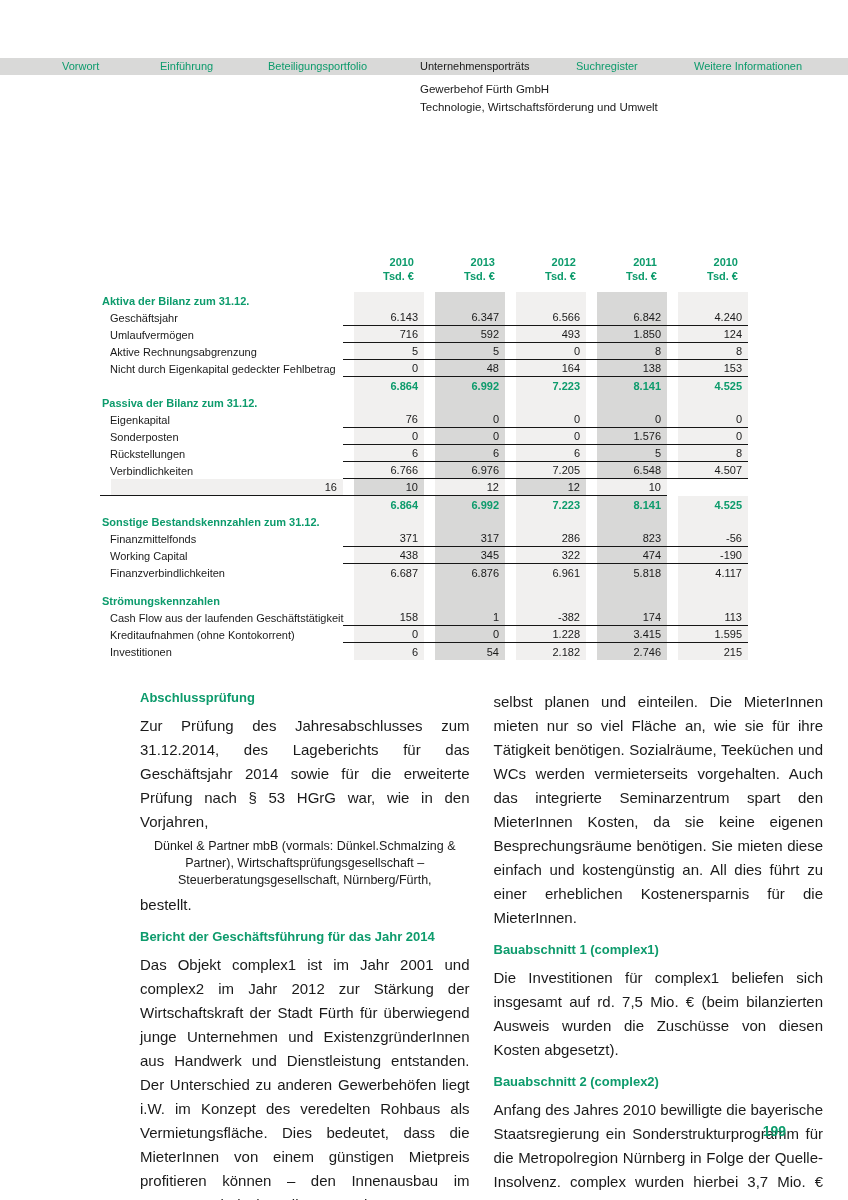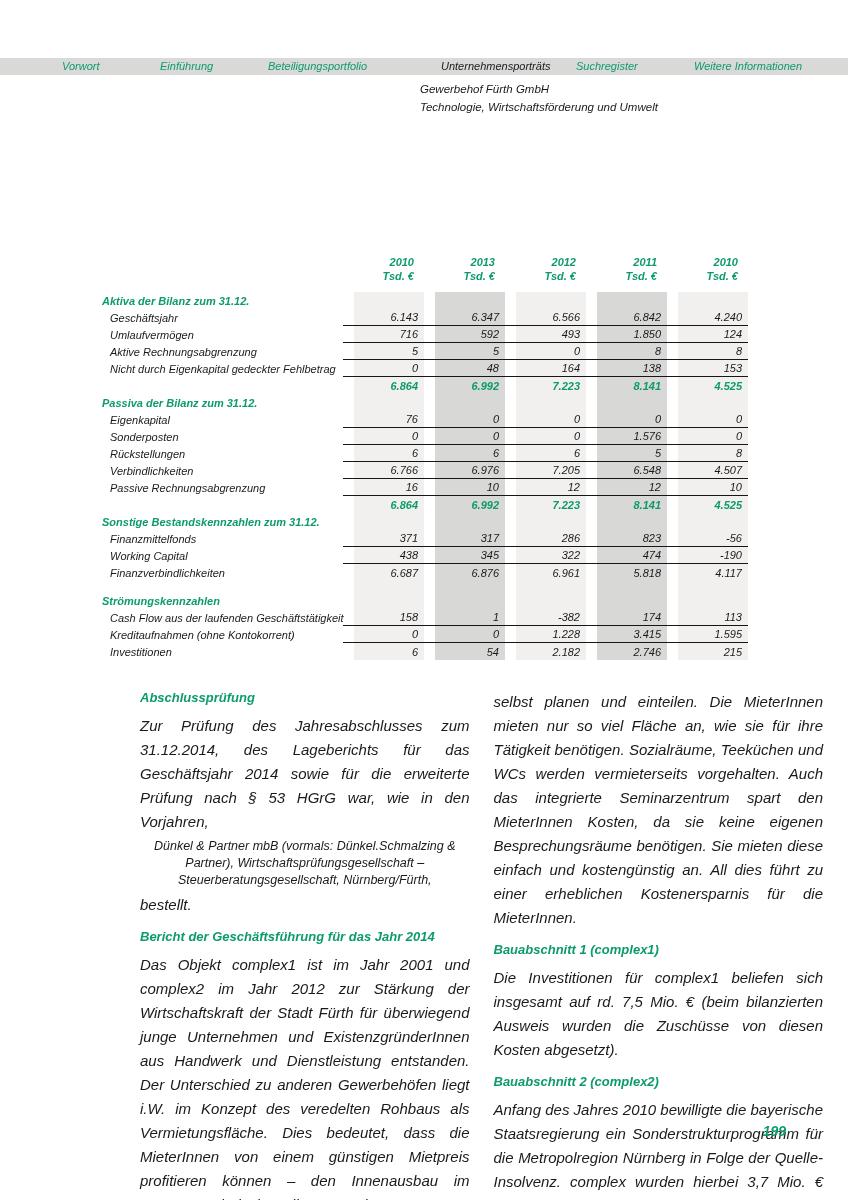--- a/index.html
+++ b/index.html
@@ -1,25 +1,25 @@
 <!DOCTYPE html>
 <html lang="de"><head>
 <meta charset="utf-8">
 <style>
   * { margin:0; padding:0; box-sizing:border-box; }
   html,body { background:#ffffff; }
   body { font-family:"Liberation Sans", sans-serif; color:#1a1a1a; }
-  .page { position:relative; width:848px; height:1200px; background:#fff; overflow:hidden;font-style:italic; }
+  .page { position:relative; width:848px; height:1200px; background:#fff; overflow:hidden; }
 
   
   .topnav { position:absolute; left:0; top:58px; width:848px; height:17px; background:#d9d9d8; }
   .topnav a { position:absolute; top:2px; font-size:11px; color:#0d9b6c; text-decoration:none; white-space:nowrap; }
   .topnav a.active { color:#1a1a1a; }
   .nav-0 { left:62px; }  .nav-1 { left:160px; } .nav-2 { left:268px; }
-  .nav-3 { left:441px; } .nav-4 { left:576px; } .nav-5 { left:694px; }
+  .nav-3 { left:420px; } .nav-4 { left:576px; } .nav-5 { left:694px; }
 
   .subheader { position:absolute; left:420px; top:80px; font-size:11.5px; line-height:18px; color:#1a1a1a; }
 
   
   .page-title { position:absolute; left:100px; top:198px; font-size:15.5px; font-weight:bold; color:#0d9b6c; }
 
   
   .ktable { position:absolute; left:100px; top:256px; width:648px; }
   .t-row, .t-head-row { display:grid; grid-template-columns:243px 81px 81px 81px 81px 81px; }
   .t-head-row { height:14px; }
@@ -166,21 +166,20 @@
         </div>
         <div class="t-row">
           <div class="lbl">Verbindlichkeiten</div>
           <div class="num c0 u">6.766</div>
           <div class="num c1 u">6.976</div>
           <div class="num c2 u">7.205</div>
           <div class="num c3 u">6.548</div>
           <div class="num c4 u">4.507</div>
         </div>
         <div class="t-row">
-          <div class="lbl">Passive Rechnungsabgrenzung</div>
           <div class="num c0 u">16</div>
           <div class="num c1 u">10</div>
           <div class="num c2 u">12</div>
           <div class="num c3 u">12</div>
           <div class="num c4 u">10</div>
         </div>
         <div class="t-row">
           <div class="lbl"></div>
           <div class="num c0 total">6.864</div>
           <div class="num c1 total">6.992</div>

